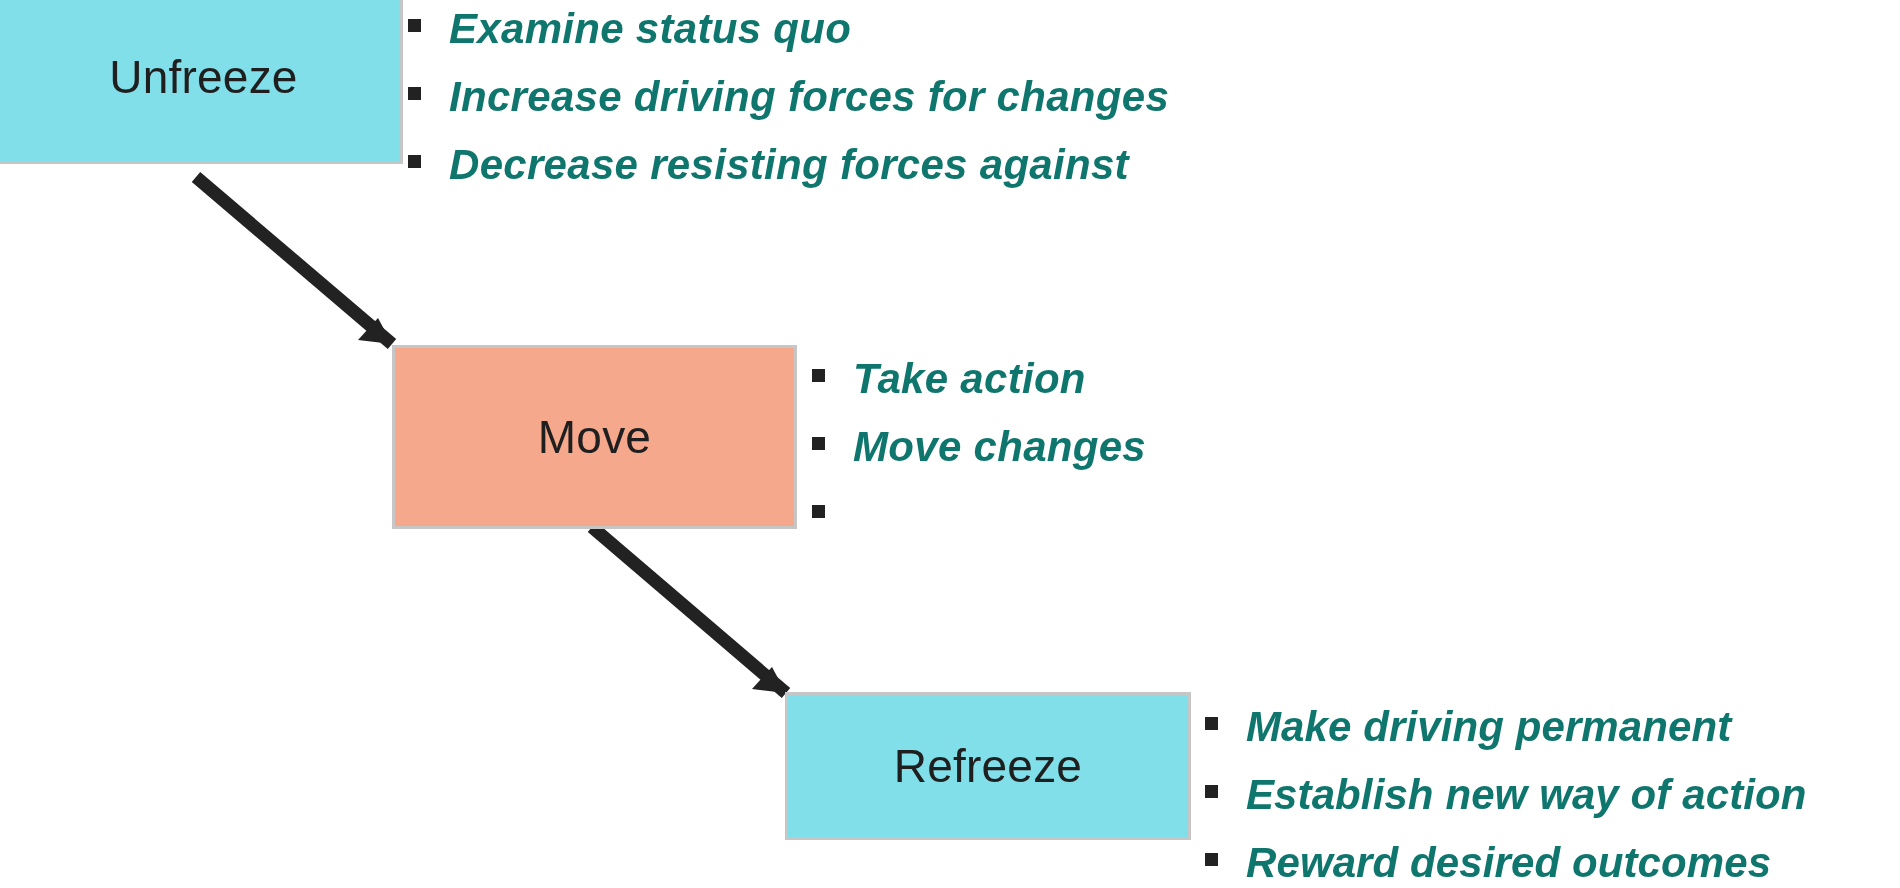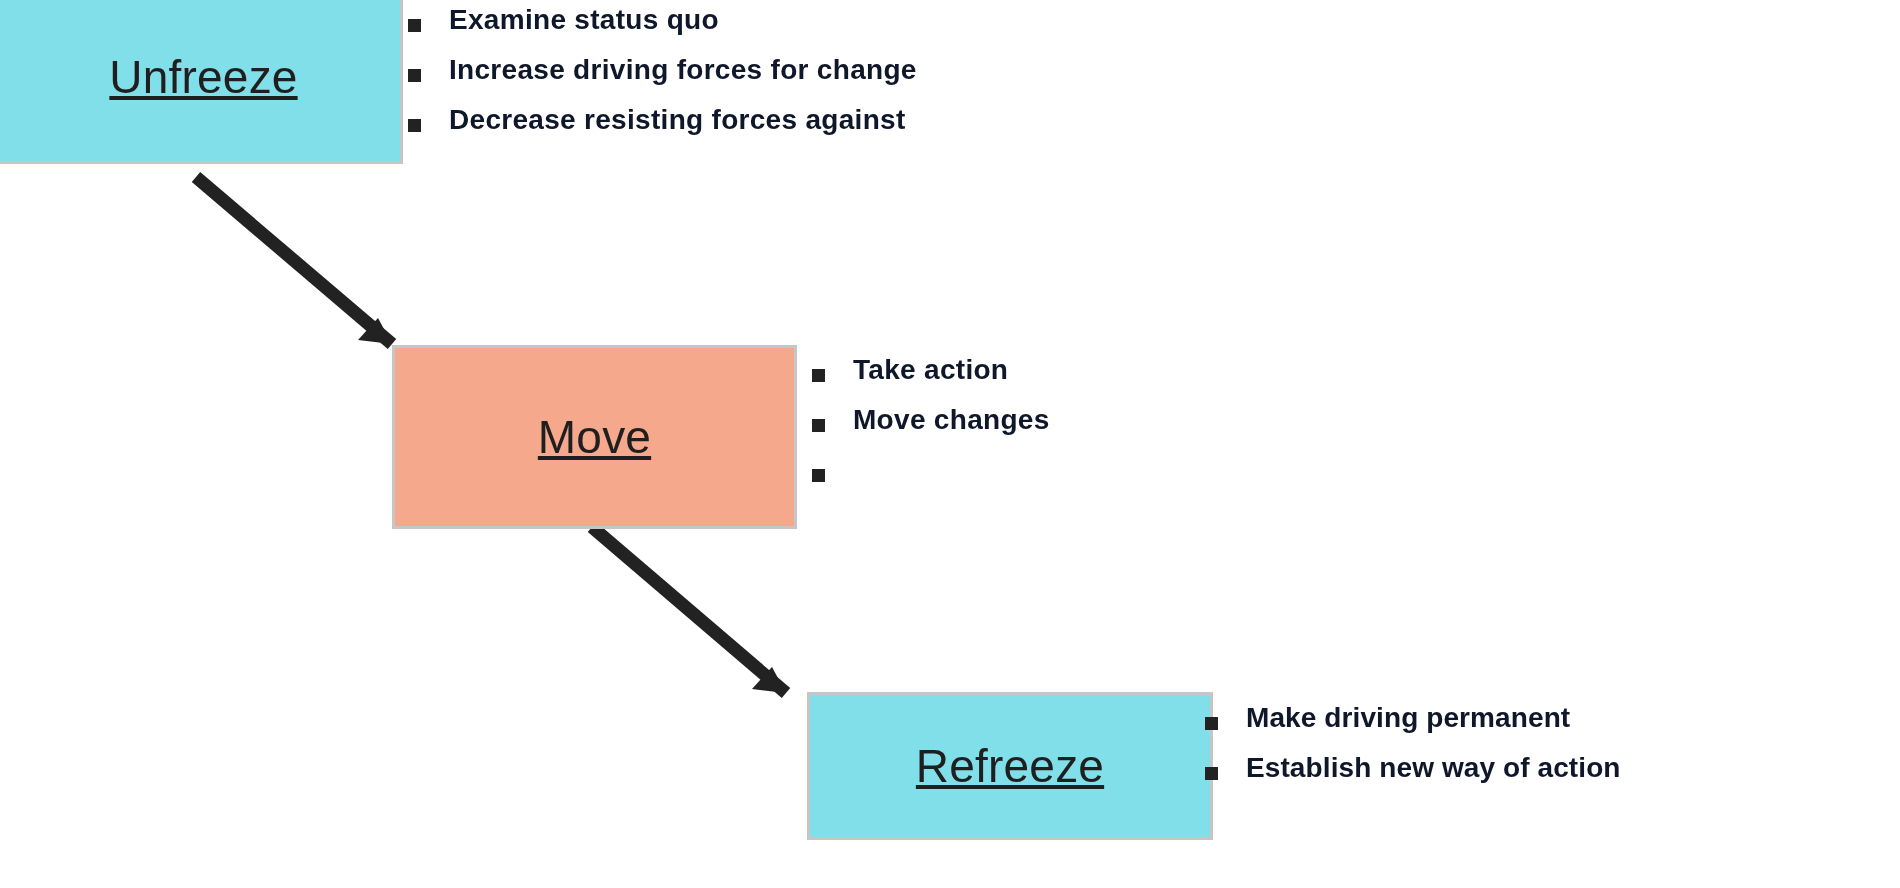--- a/index.html
+++ b/index.html
@@ -29,42 +29,41 @@
     align-items: center;
     justify-content: center;
   }
   .stage-label {
     font-size: 46px;
     font-weight: 400;
     color: #1f1f1f;
     letter-spacing: 0.2px;
     line-height: 1;
     white-space: nowrap;
-    text-decoration: underline;
   }
 
   #box-unfreeze {
     left: -12px;
     top: -14px;
     width: 415px;
     height: 178px;
     background: #81dfea;
   }
   #box-unfreeze .stage-label { transform: translate(8px, 2px); }
 
   #box-move {
     left: 392px;
     top: 345px;
     width: 405px;
     height: 184px;
     background: #f5a88c;
   }
 
   #box-refreeze {
-    left: 807px;
+    left: 785px;
     top: 692px;
     width: 406px;
     height: 148px;
     background: #81dfea;
   }
 
   
   .connector {
     position: absolute;
     left: 0;
@@ -94,26 +93,27 @@
   }
   .bullet-marker {
     width: 13px;
     height: 13px;
     background: #222222;
     flex: 0 0 auto;
     margin-top: 17px;
     margin-right: 28px;
   }
   .bullet-text {
-    font-size: 28px;
+    font-size: 42px;
     font-weight: bold;
-    color: #0f172a;
+    color: #0f766e;
     line-height: 1.28;
     white-space: nowrap;
     letter-spacing: 0.3px;
+    font-style: italic;
   }
 
   #bullets-unfreeze { left: 408px; top: 2px; }
   #bullets-move     { left: 812px; top: 352px; text-align: center; }
   #bullets-refreeze { left: 1205px; top: 700px; }
 
   #bullets-refreeze .bullet-text { letter-spacing: 0.1px; }
 </style>
 </head>
 <body>
@@ -135,21 +135,21 @@
     <span class="stage-label">Unfreeze</span>
   </div>
 
   <div class="bullet-group" id="bullets-unfreeze">
     <div class="bullet-row">
       <span class="bullet-marker"></span>
       <span class="bullet-text">Examine status quo</span>
     </div>
     <div class="bullet-row">
       <span class="bullet-marker"></span>
-      <span class="bullet-text">Increase driving forces for change</span>
+      <span class="bullet-text">Increase driving forces for changes</span>
     </div>
     <div class="bullet-row">
       <span class="bullet-marker"></span>
       <span class="bullet-text">Decrease resisting forces against</span>
     </div>
   </div>
 
   <div class="stage-box" id="box-move">
     <span class="stage-label">Move</span>
   </div>
@@ -174,15 +174,19 @@
 
   <div class="bullet-group" id="bullets-refreeze">
     <div class="bullet-row">
       <span class="bullet-marker"></span>
       <span class="bullet-text">Make driving permanent</span>
     </div>
     <div class="bullet-row">
       <span class="bullet-marker"></span>
       <span class="bullet-text">Establish new way of action</span>
     </div>
+    <div class="bullet-row">
+      <span class="bullet-marker"></span>
+      <span class="bullet-text">Reward desired outcomes</span>
+    </div>
   </div>
 
 </div>
 
 </body></html>

